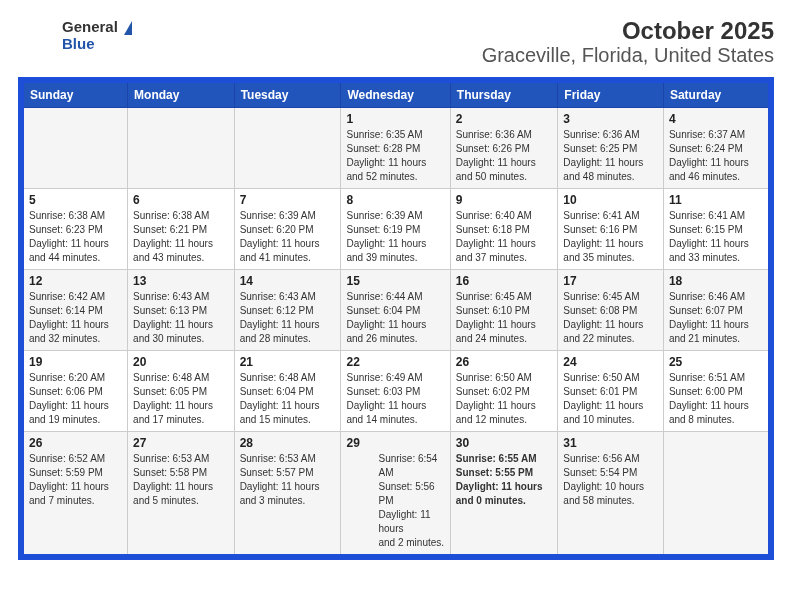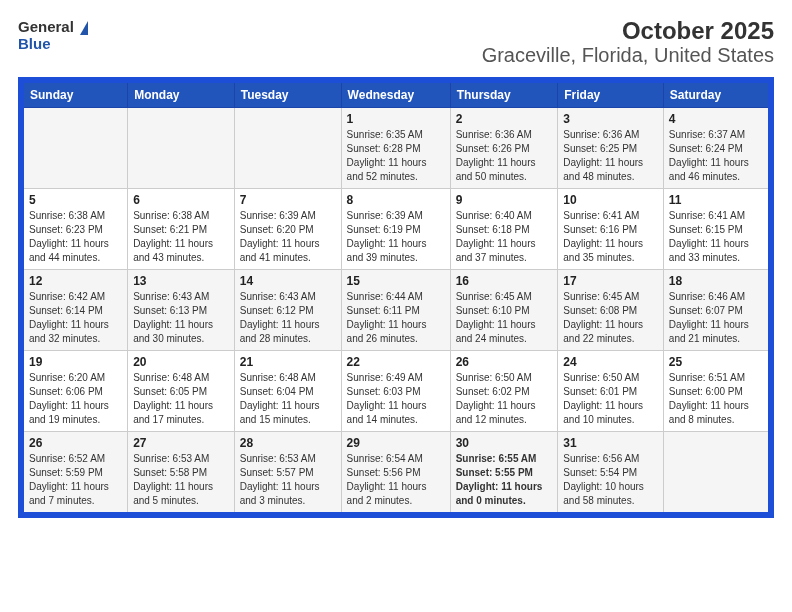--- a/index.html
+++ b/index.html
@@ -14,20 +14,21 @@
       width: 792px;
       min-height: 612px;
       background: #fff;
       padding: 18px 18px 12px 18px;
     }
     .header {
       display: flex;
       justify-content: space-between;
       align-items: flex-start;
       margin-bottom: 10px;
+      margin-left: 44px;
     }
     .logo {
       display: flex;
       align-items: center;
     }
     .logo-text {
       line-height: 1.1;
     }
     .title-block {
       text-align: right;
@@ -223,21 +224,21 @@
           <td>
             <span class="day-num">14</span>
             <div class="day-info" style="white-space: pre-line;">Sunrise: 6:43 AM
 Sunset: 6:12 PM
 Daylight: 11 hours
 and 28 minutes.</div>
           </td>
           <td>
             <span class="day-num">15</span>
             <div class="day-info" style="white-space: pre-line;">Sunrise: 6:44 AM
-Sunset: 6:11 PM
+Sunset: 6:04 PM
 Daylight: 11 hours
 and 26 minutes.</div>
           </td>
           <td>
             <span class="day-num">16</span>
             <div class="day-info" style="white-space: pre-line;">Sunrise: 6:45 AM
 Sunset: 6:10 PM
 Daylight: 11 hours
 and 24 minutes.</div>
           </td>
@@ -324,21 +325,21 @@
           </td>
           <td>
             <span class="day-num">28</span>
             <div class="day-info" style="white-space: pre-line;">Sunrise: 6:53 AM
 Sunset: 5:57 PM
 Daylight: 11 hours
 and 3 minutes.</div>
           </td>
           <td>
             <span class="day-num">29</span>
-            <div class="day-info" style="white-space: pre-line;">Sunrise: 6:54 AM
+            <div class="day-info" style="white-space: pre-line; margin-left: 32px;">Sunrise: 6:54 AM
 Sunset: 5:56 PM
 Daylight: 11 hours
 and 2 minutes.</div>
           </td>
           <td>
             <span class="day-num">30</span>
             <div class="day-info" style="white-space: pre-line; font-weight: bold;">Sunrise: 6:55 AM
 Sunset: 5:55 PM
 Daylight: 11 hours
 and 0 minutes.</div>

